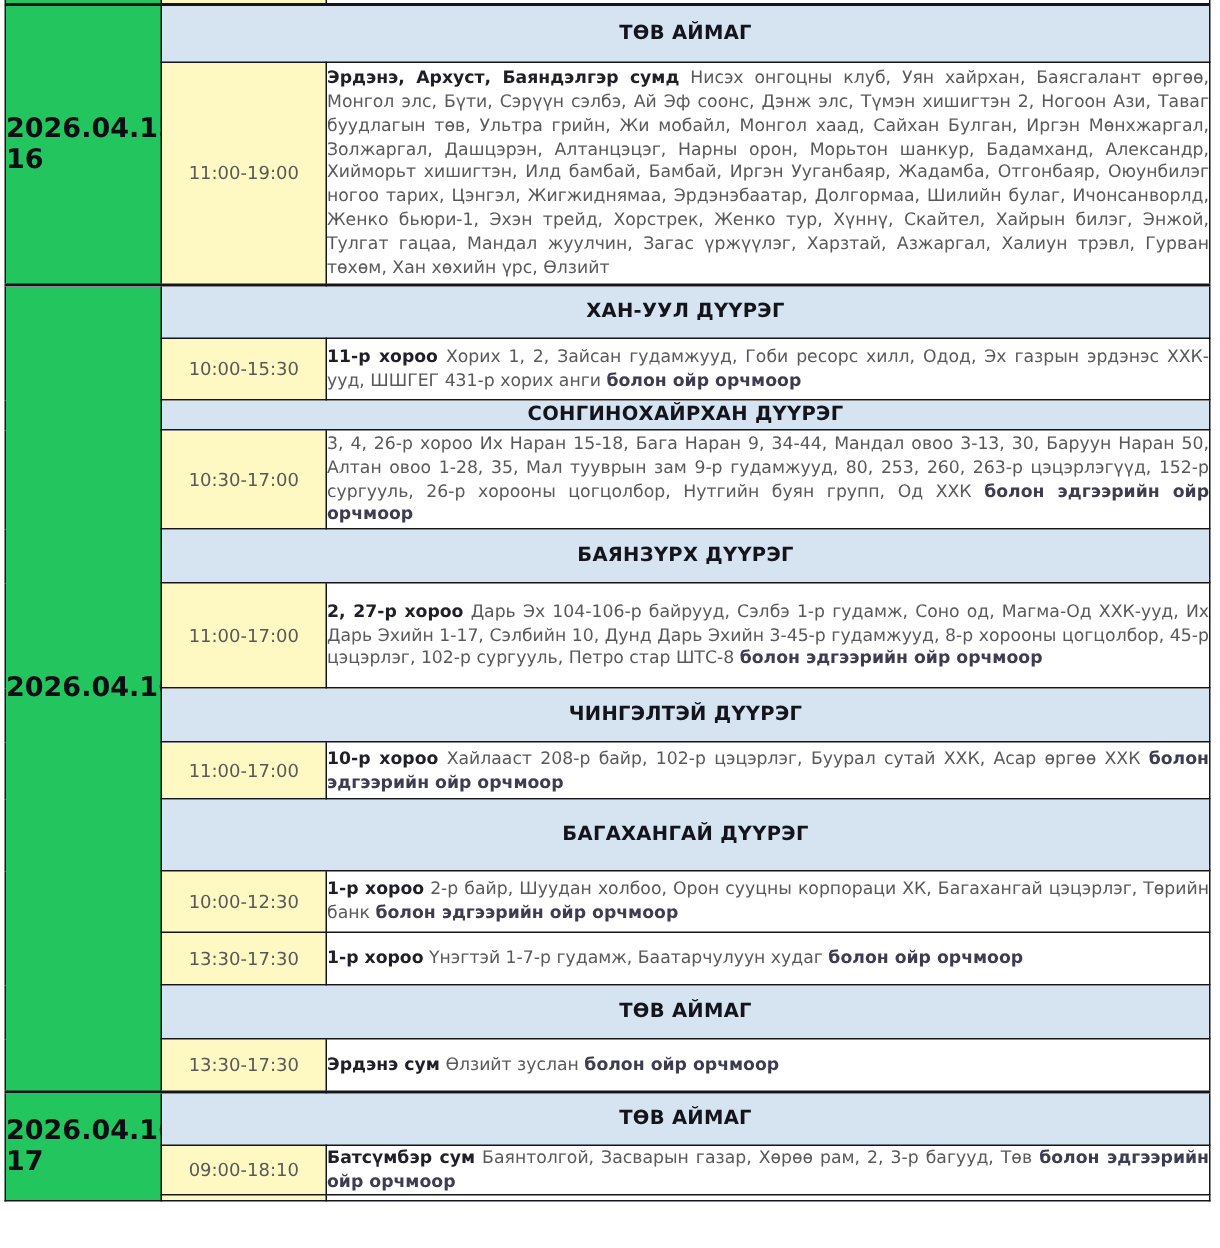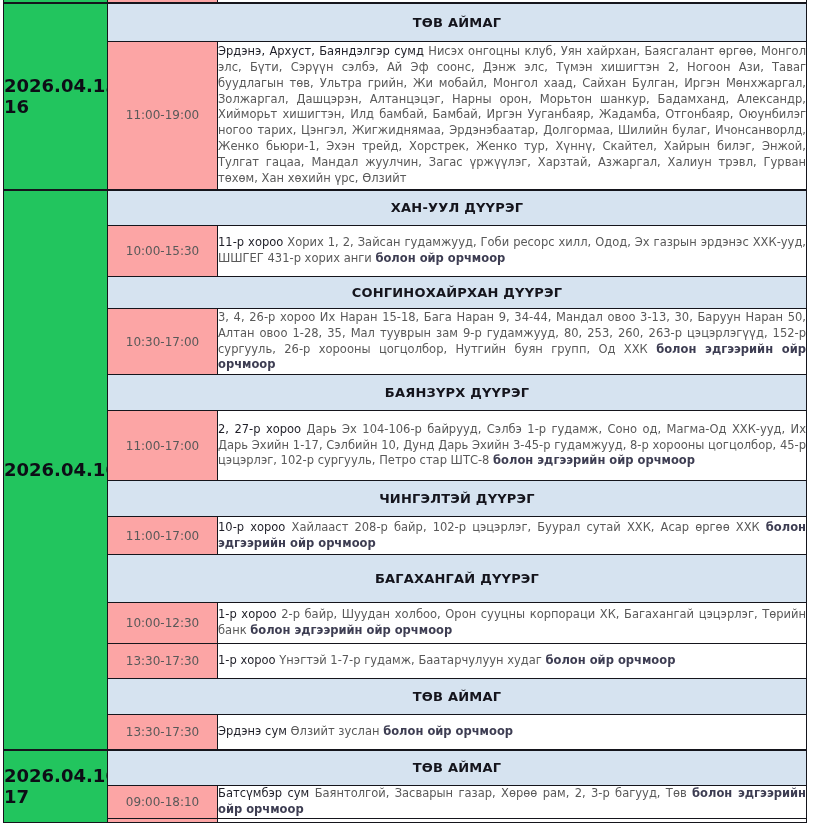--- a/index.html
+++ b/index.html
@@ -45,32 +45,32 @@
     text-align: center;
     font-weight: bold;
     font-size: 13px;
     letter-spacing: 0.2px;
     color: #14141c;
   }
   td.time-cell {
     text-align: center;
     font-size: 12px;
     color: #595959;
-    background: #fca5a5;
+    background: #fef9c3;
   }
   td.content-cell {
     text-align: justify;
     font-size: 11.5px;
     line-height: 15.8px;
     color: #595959;
     padding: 4px 7px;
     background: #ffffff;
   }
   .lead {
-    font-weight: normal;
+    font-weight: bold;
     color: #1f1f28;
   }
   .tail {
     font-weight: bold;
     color: #3d3d52;
   }
   tr.sliver td {
     padding: 0;
   }
 </style>
@@ -102,29 +102,29 @@
         <span class="lead">Эрдэнэ, Архуст, Баяндэлгэр сумд</span>
         <span>Нисэх онгоцны клуб, Уян хайрхан, Баясгалант өргөө, Монгол элс, Бүти, Сэрүүн сэлбэ, Ай Эф соонс, Дэнж элс, Түмэн хишигтэн 2, Ногоон Ази, Таваг буудлагын төв, Ультра грийн, Жи мобайл, Монгол хаад, Сайхан Булган, Иргэн Мөнхжаргал, Золжаргал, Дашцэрэн, Алтанцэцэг, Нарны орон, Морьтон шанкур, Бадамханд, Александр, Хийморьт хишигтэн, Илд бамбай, Бамбай, Иргэн Ууганбаяр, Жадамба, Отгонбаяр, Оюунбилэг ногоо тарих, Цэнгэл, Жигжиднямаа, Эрдэнэбаатар, Долгормаа, Шилийн булаг, Ичонсанворлд, Женко бьюри-1, Эхэн трейд, Хорстрек, Женко тур, Хүннү, Скайтел, Хайрын билэг, Энжой, Тулгат гацаа, Мандал жуулчин, Загас үржүүлэг, Харзтай, Азжаргал, Халиун трэвл, Гурван төхөм, Хан хөхийн үрс, Өлзийт</span>
         <span class="tail"></span>
       </td>
     </tr>
 
     <tr class="section-start" style="height:36px">
       <td class="date-cell" rowspan="13">2026.04.16</td>
       <td class="section-header" colspan="2">ХАН-УУЛ ДҮҮРЭГ</td>
     </tr>
-    <tr style="height:51px">
+    <tr style="height:41px">
       <td class="time-cell">10:00-15:30</td>
       <td class="content-cell">
         <span class="lead">11-р хороо</span>
         <span>Хорих 1, 2, Зайсан гудамжууд, Гоби ресорс хилл, Одод, Эх газрын эрдэнэс ХХК-ууд, ШШГЕГ 431-р хорих анги</span>
         <span class="tail">болон ойр орчмоор</span>
       </td>
     </tr>
-    <tr style="height:32px">
+    <tr style="height:20px">
       <td class="section-header" colspan="2">СОНГИНОХАЙРХАН ДҮҮРЭГ</td>
     </tr>
     <tr style="height:66px">
       <td class="time-cell">10:30-17:00</td>
       <td class="content-cell">
         <span class="lead"></span>
         <span>3, 4, 26-р хороо Их Наран 15-18, Бага Наран 9, 34-44, Мандал овоо 3-13, 30, Баруун Наран 50, Алтан овоо 1-28, 35, Мал тууврын зам 9-р гудамжууд, 80, 253, 260, 263-р цэцэрлэгүүд, 152-р сургууль, 26-р хорооны цогцолбор, Нутгийн буян групп, Од ХХК</span>
         <span class="tail">болон эдгээрийн ойр орчмоор</span>
       </td>
     </tr>

